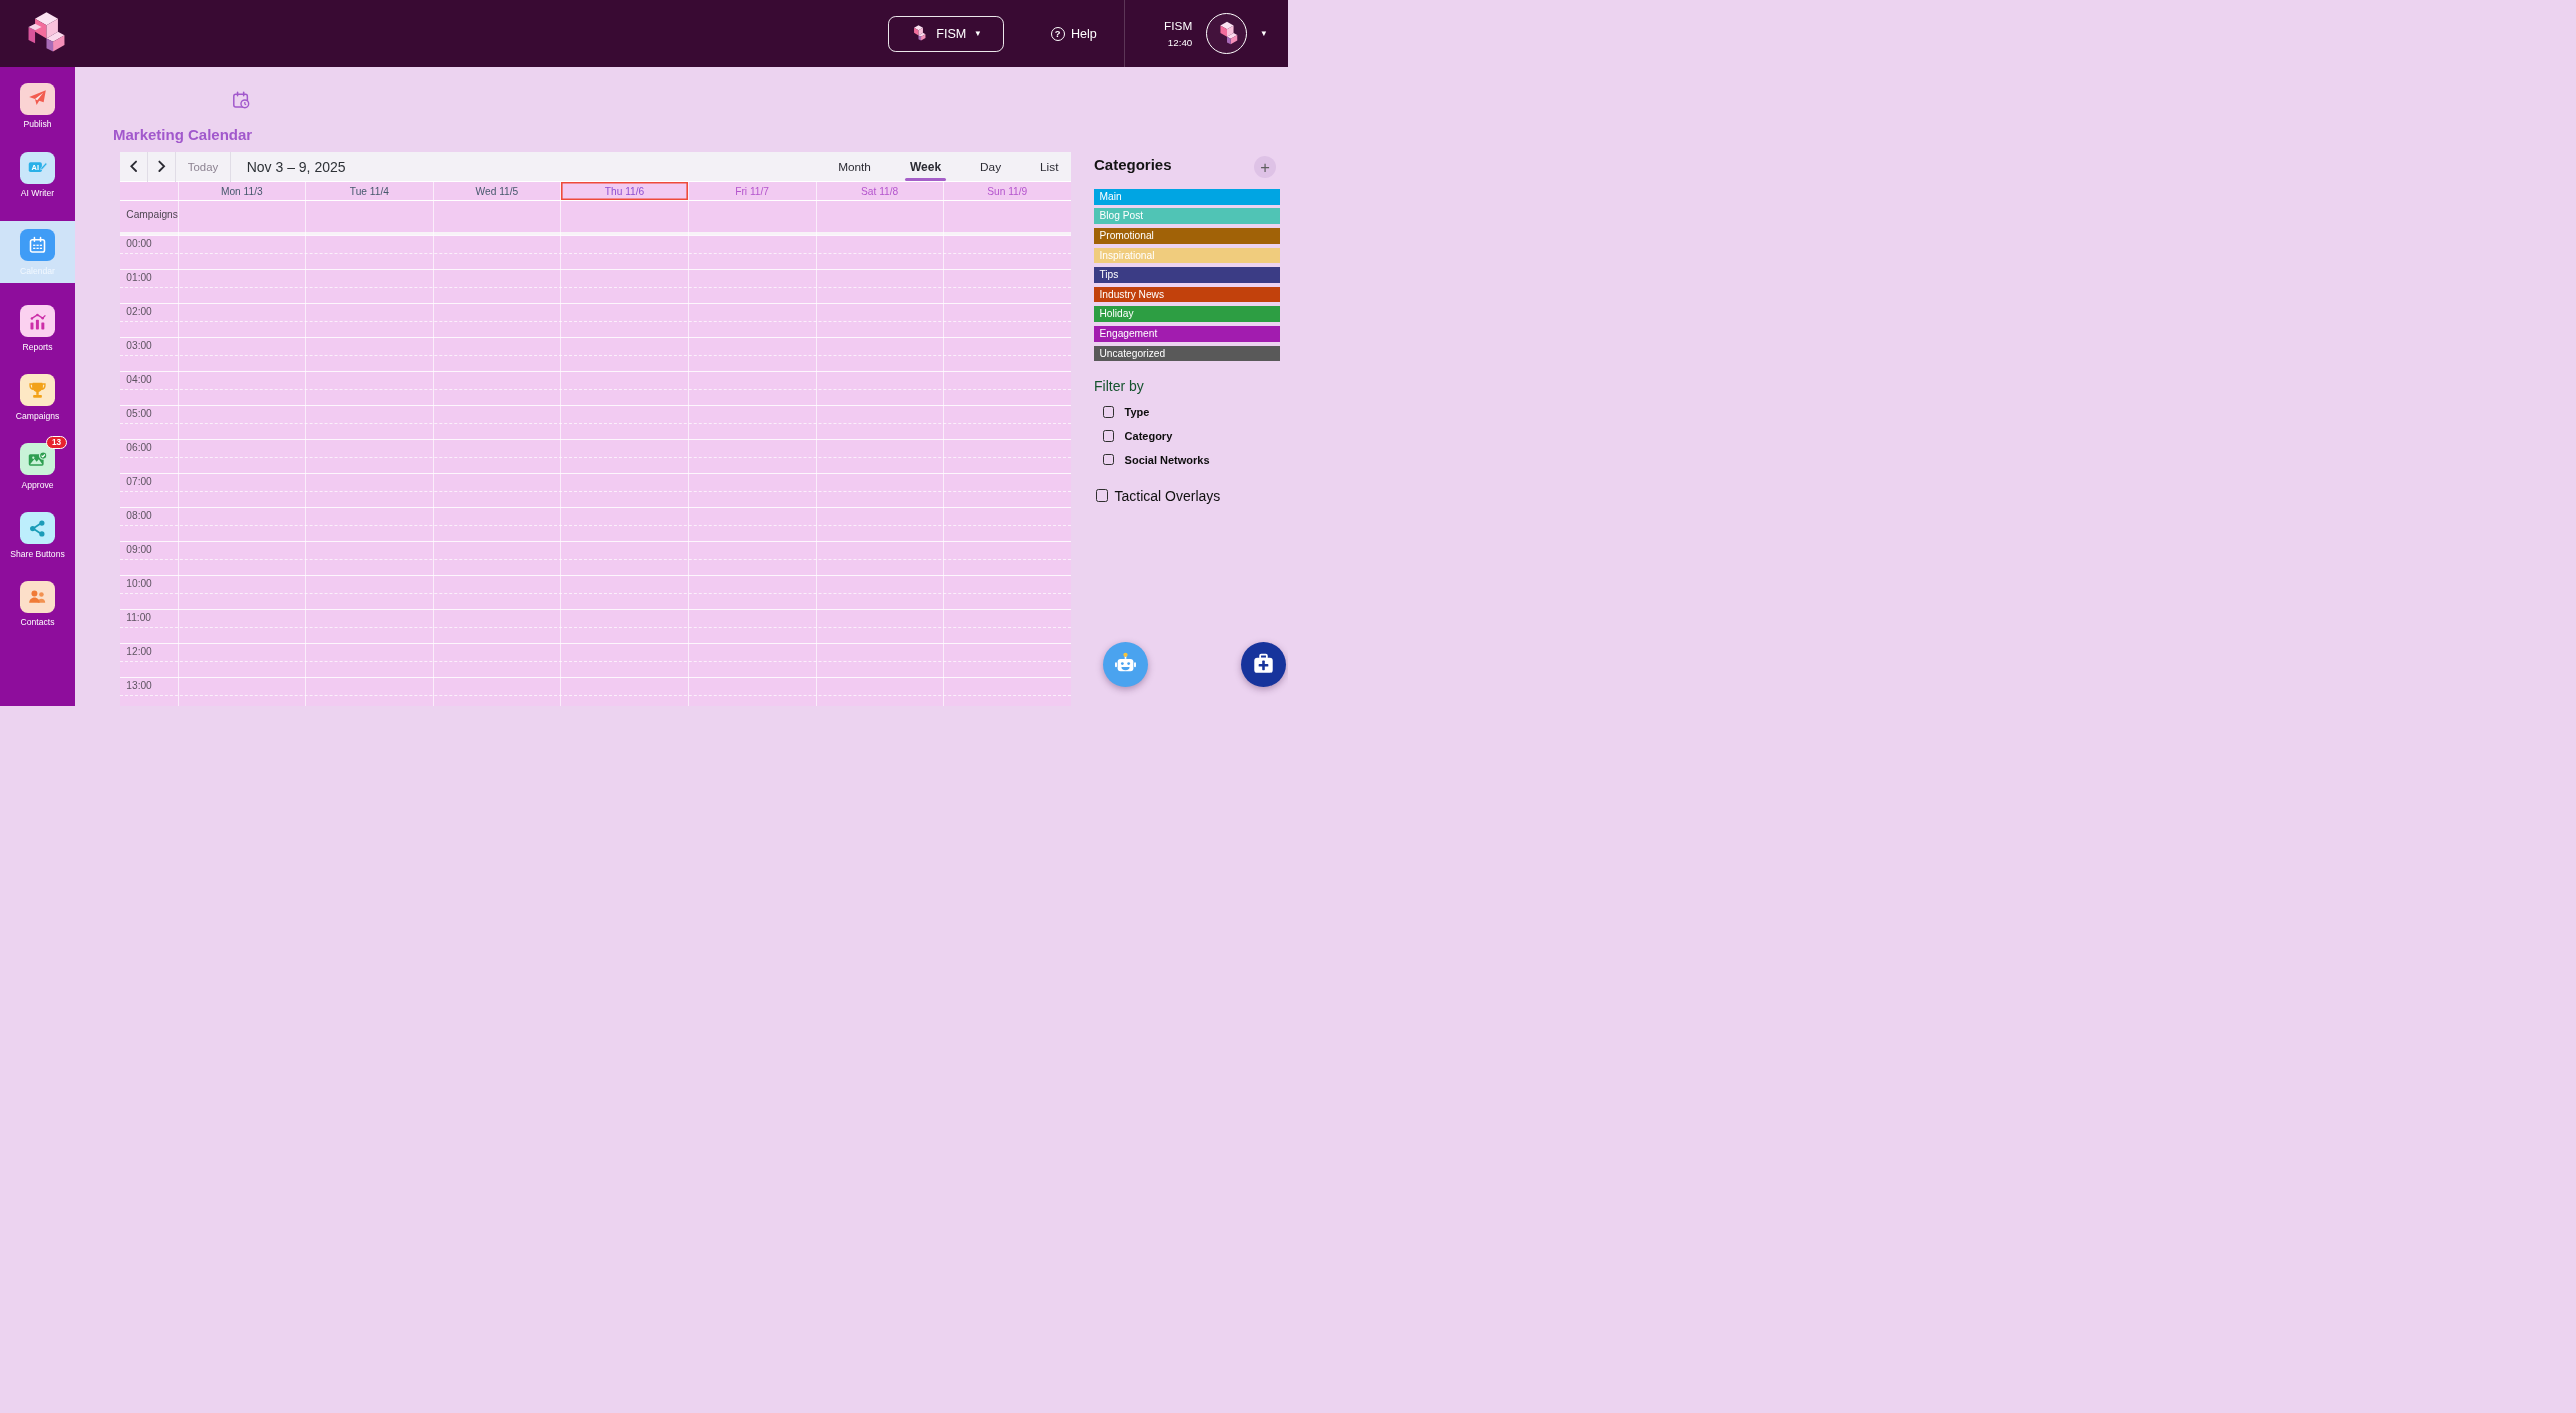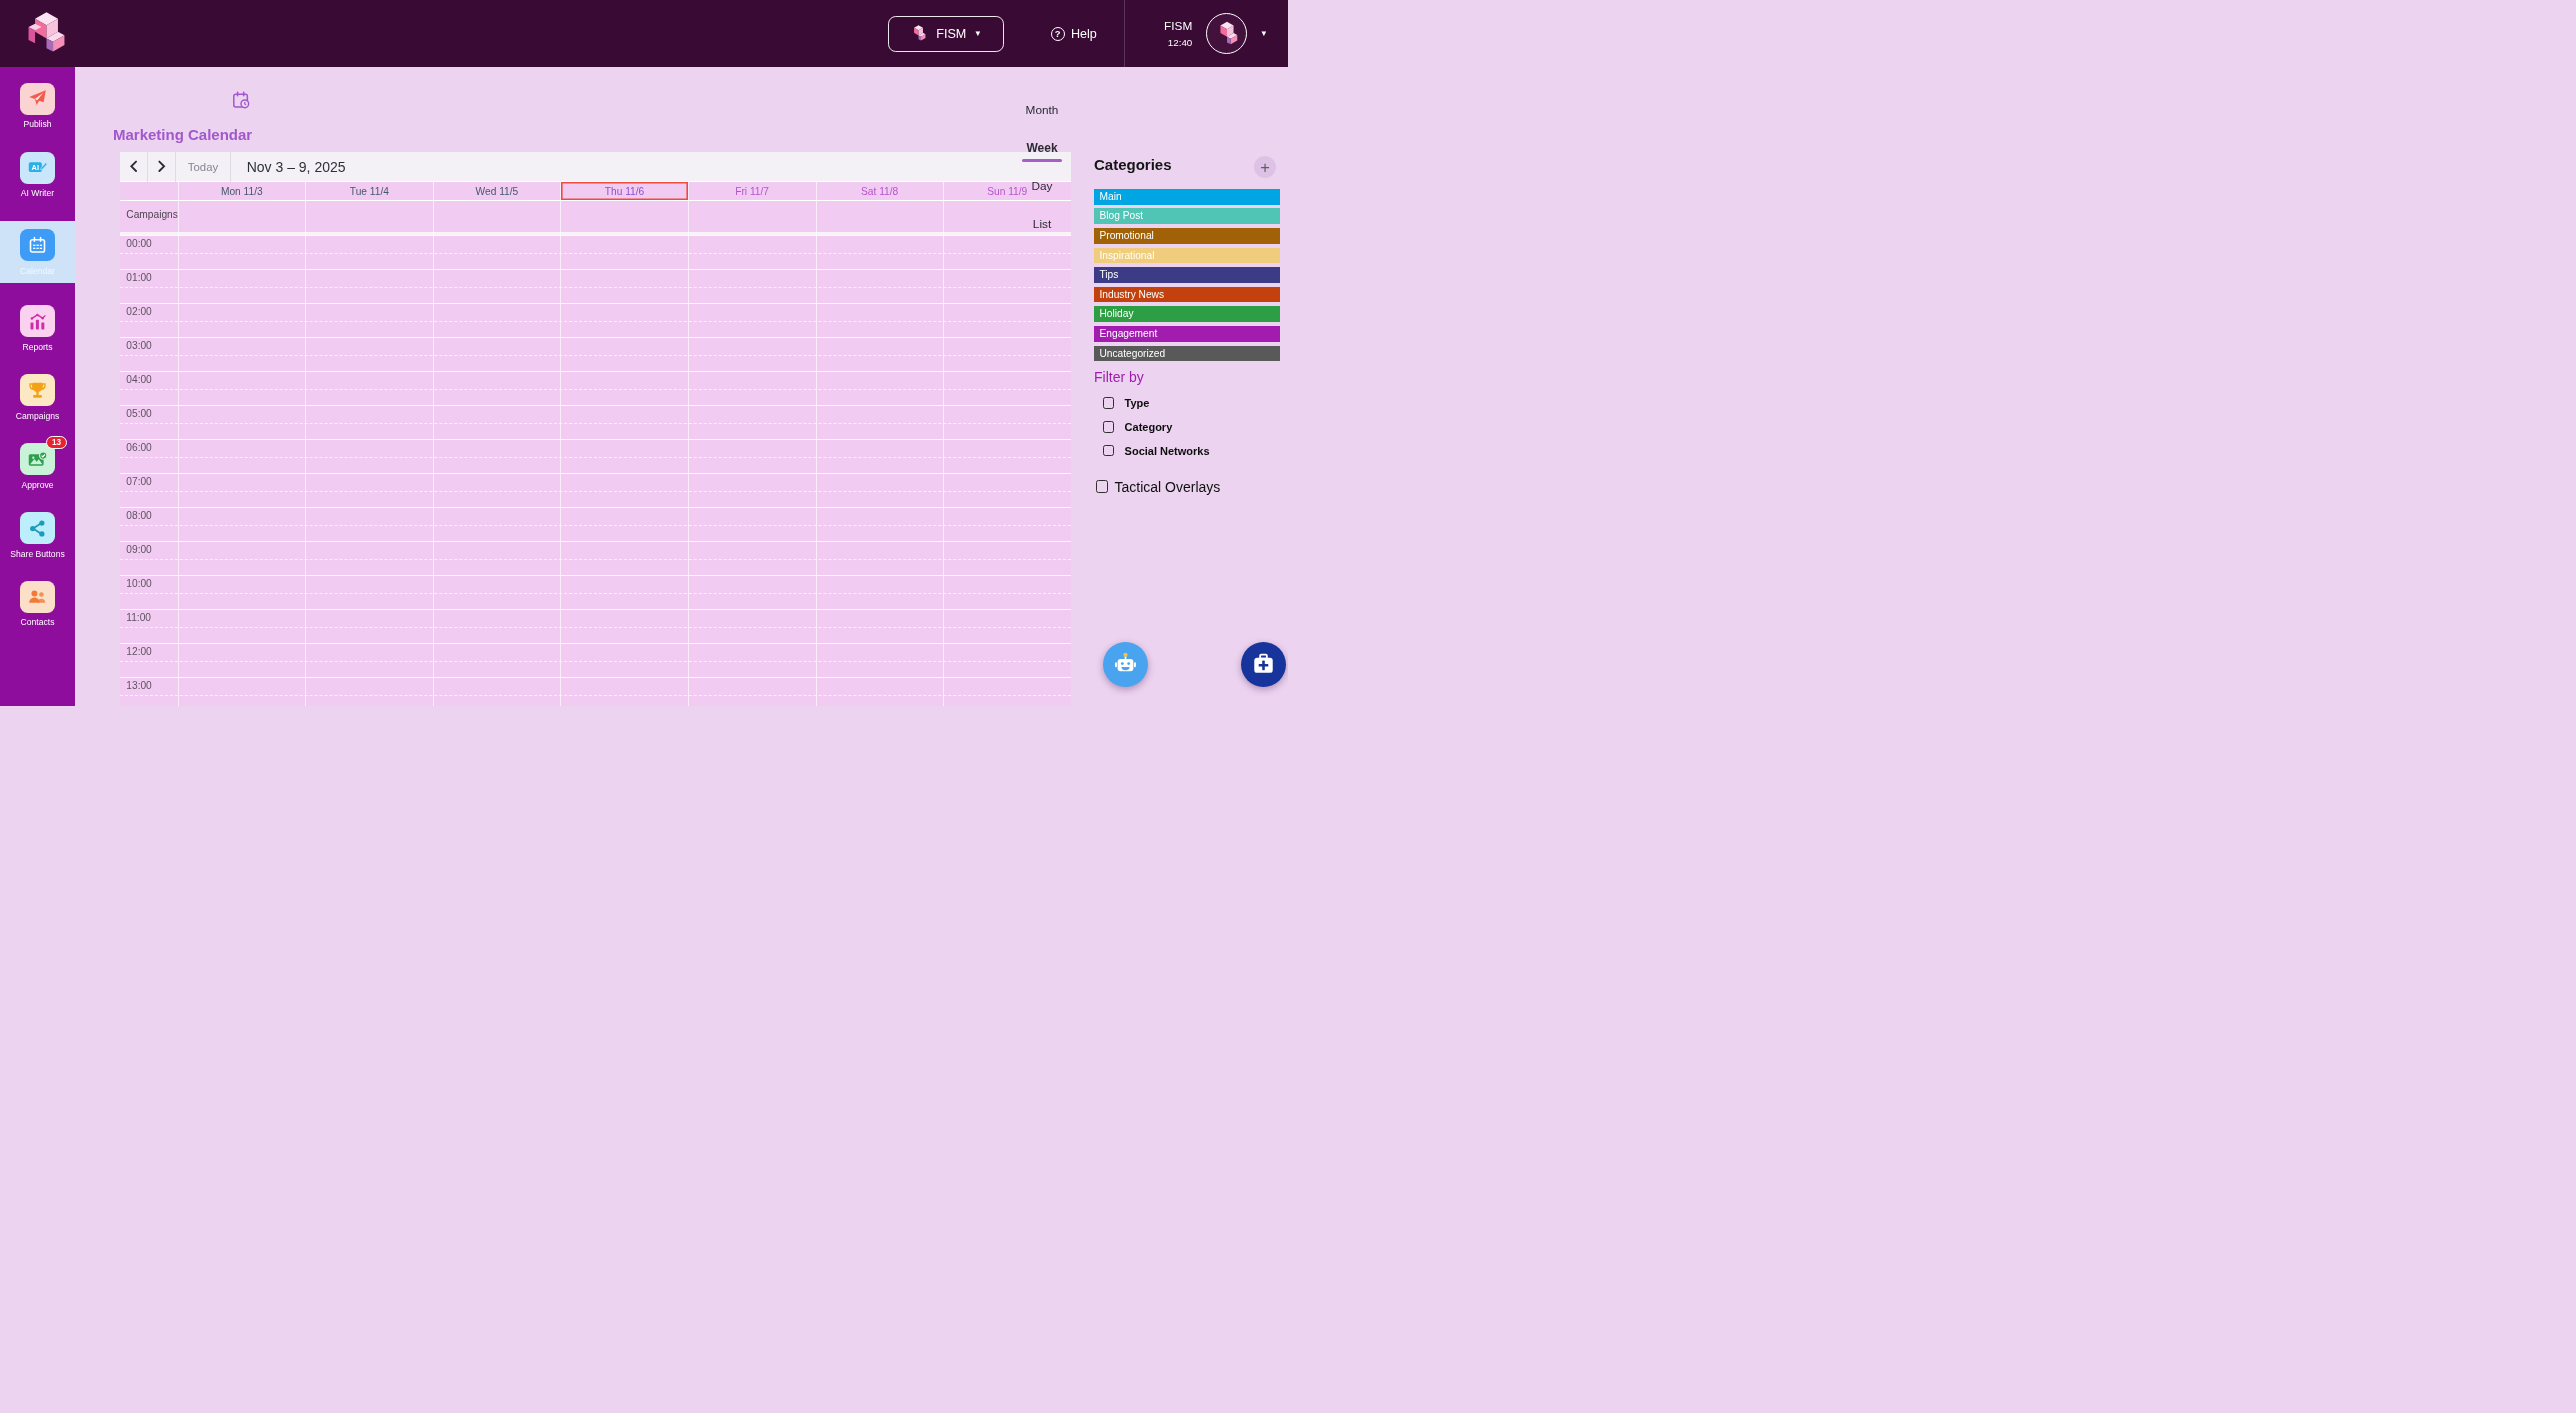--- a/index.html
+++ b/index.html
@@ -38,21 +38,21 @@
   .page-title svg { width:21px; height:21px; }
   .page-title h1 { font-size:15px; font-weight:bold; color:#a158cc; }
 
   
   .cal-panel { position:absolute; left:45px; top:85px; width:951px; height:573px; background:#f2cbf2; }
   .cal-toolbar { height:30px; background:#f3f1f6; border-bottom:1.6px solid #fff; display:flex; align-items:center; }
   .nav-btn { width:28px; height:30px; display:flex; align-items:center; justify-content:center; background:transparent; border:none; border-right:0.8px solid #e0dce6; cursor:pointer; }
   .nav-btn svg { width:9.4px; height:12.6px; }
   .today-btn { height:30px; padding:0 11.8px; background:transparent; border:none; border-right:0.8px solid #e0dce6; color:#8d8392; font-size:11.4px; font-family:inherit; }
   .cal-title { margin-left:15.7px; font-size:14px; font-weight:500; color:#2e3237; }
-  .views { margin-left:auto; margin-right:12.6px; display:flex; gap:24px; align-items:center;flex-direction:column; }
+  .views { margin-left:auto; margin-right:12.6px; display:flex; gap:39px; align-items:center; }
   .view-btn { background:none; border:none; font-size:11.8px; color:#2b2b33; font-family:inherit; cursor:pointer; position:relative; padding:0; }
   .view-btn.active { font-weight:bold; font-size:12px; }
   .view-btn.active::after { content:''; position:absolute; left:-4.7px; right:-4.7px; bottom:-7px; height:2.4px; background:#a55fc8; border-radius:1.6px; }
 
   .day-header { display:flex; height:19px; border-bottom:1.6px solid #fff; }
   .dh-axis { width:58px; }
   .dh-cell { flex:1; text-align:center; font-size:10.2px; line-height:19px; }
   .dh-cell.past { color:#46586c; }
   .dh-cell.today { color:#8d4fd0; box-shadow:inset 0 0 0 1.6px #ee4b3a; }
   .dh-cell.future { color:#b455cd; }
@@ -67,21 +67,21 @@
 
   .vl { position:absolute; top:30px; bottom:0; width:0.8px; background:rgba(255,255,255,.65); pointer-events:none; }
 
   
   .right-panel { position:absolute; left:1019px; top:89px; width:186px; }
   .cat-head { position:relative; height:23.5px; }
   .cat-head h2 { font-size:15px; font-weight:600; color:#141414; }
   .plus-btn { position:absolute; right:3.9px; top:0; width:22px; height:22px; border-radius:50%; background:#dec2e6; border:none; color:#5f5f5f; font-size:16.5px; line-height:20.4px; text-align:center; cursor:pointer; font-family:inherit; }
   .chips { margin-top:9.4px; }
   .chip { height:15.7px; line-height:15.7px; margin-bottom:3.9px; padding-left:5.5px; font-size:10.2px; font-weight:500; color:#fff; cursor:pointer; }
-  .filter-head { margin-top:8px; font-size:14px; color:#a21caf; }
+  .filter-head { margin-top:17px; font-size:14px; color:#14532d; }
   .filter-opt { display:flex; align-items:center; gap:10.2px; margin:11.8px 0 11.8px 8.6px; cursor:pointer; }
   .cb { width:11.8px; height:11.8px; border:1.6px solid #2f2f2f; border-radius:2.4px; background:transparent; flex:none; }
   .filter-opt .olbl { font-size:11px; font-weight:bold; color:#0d0d0d; }
   .tactical { display:flex; align-items:center; gap:6.3px; margin:22px 0 0 1.6px; cursor:pointer; }
   .tactical .cb { width:12.6px; height:12.6px; }
   .tactical .tlbl { font-size:14px; color:#101010; }
 
   
   .fab { position:absolute; width:45px; height:45px; border-radius:50%; border:none; display:flex; align-items:center; justify-content:center; cursor:pointer; box-shadow:0 2.4px 7.8px rgba(60,20,70,.35); }
   .fab svg { width:27px; height:27px; }

